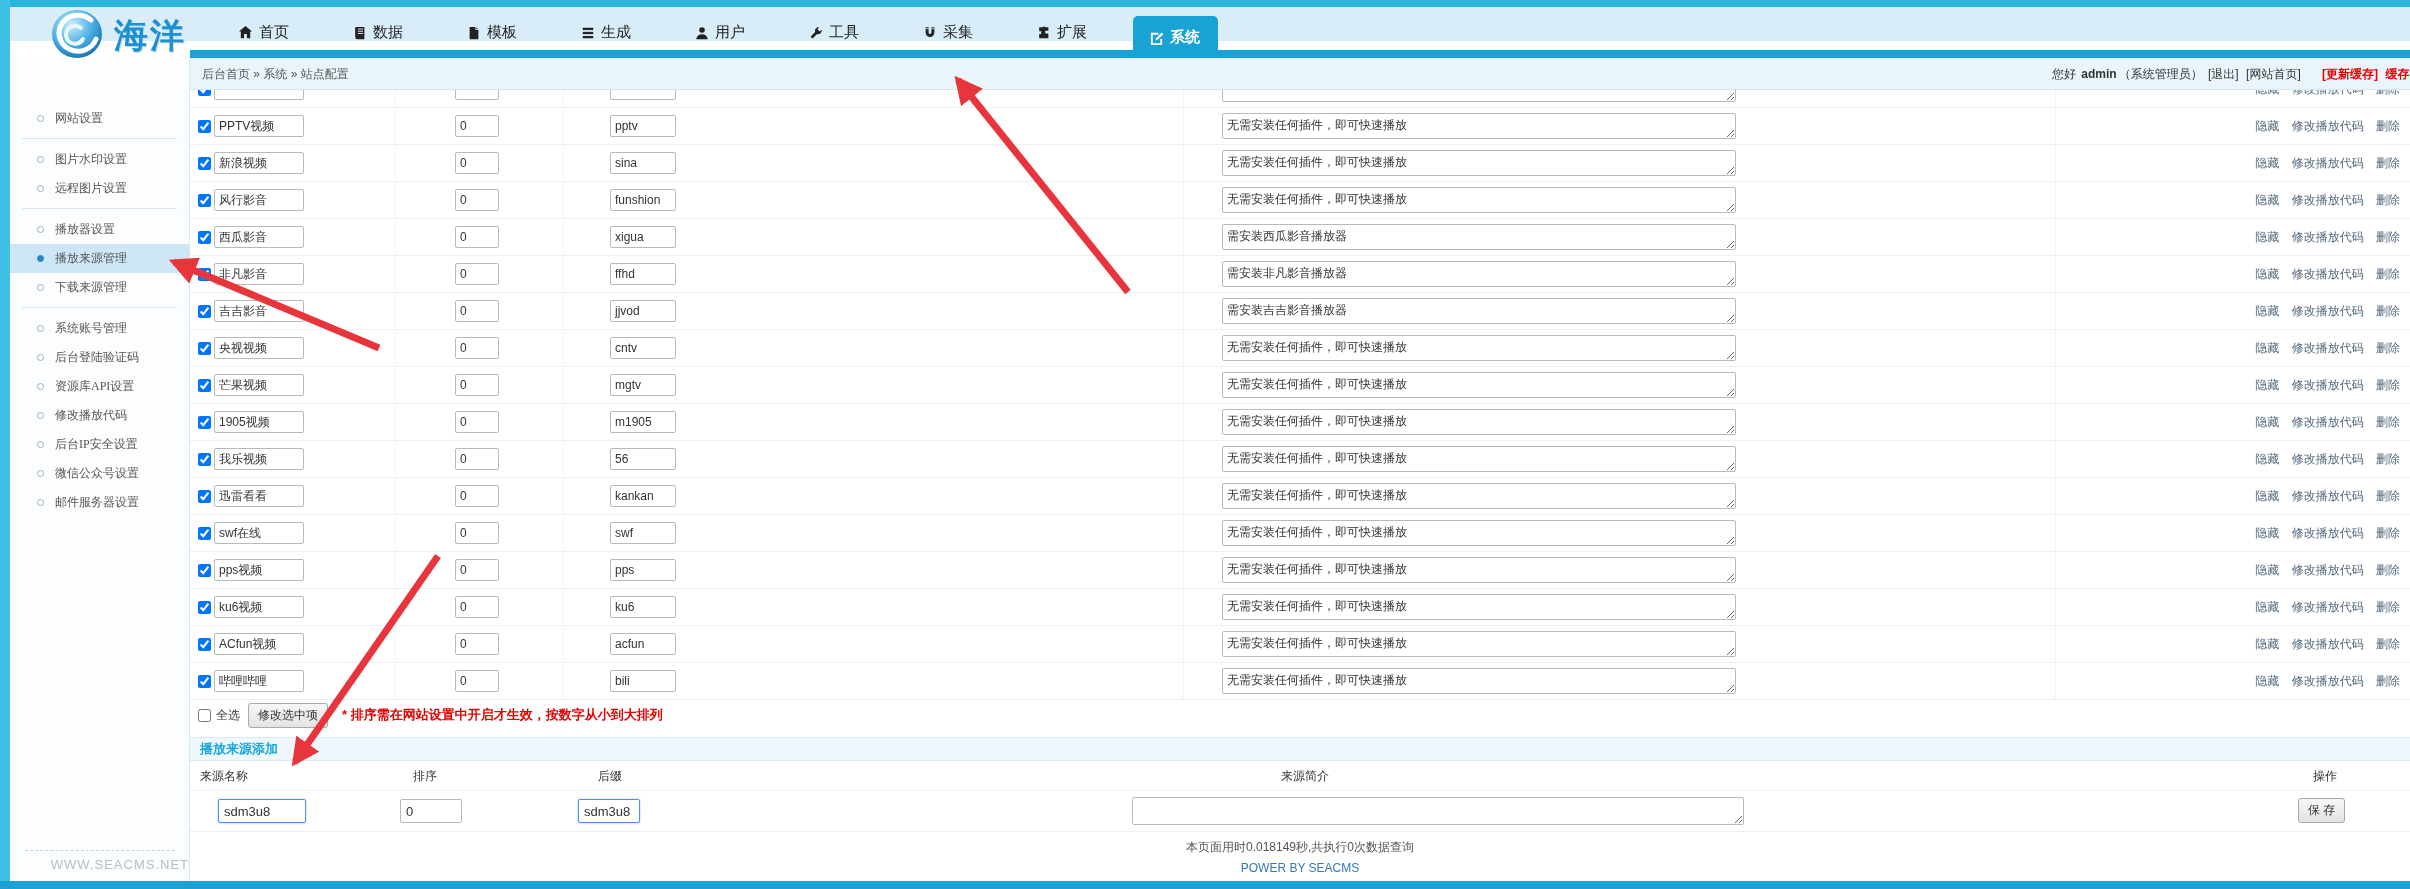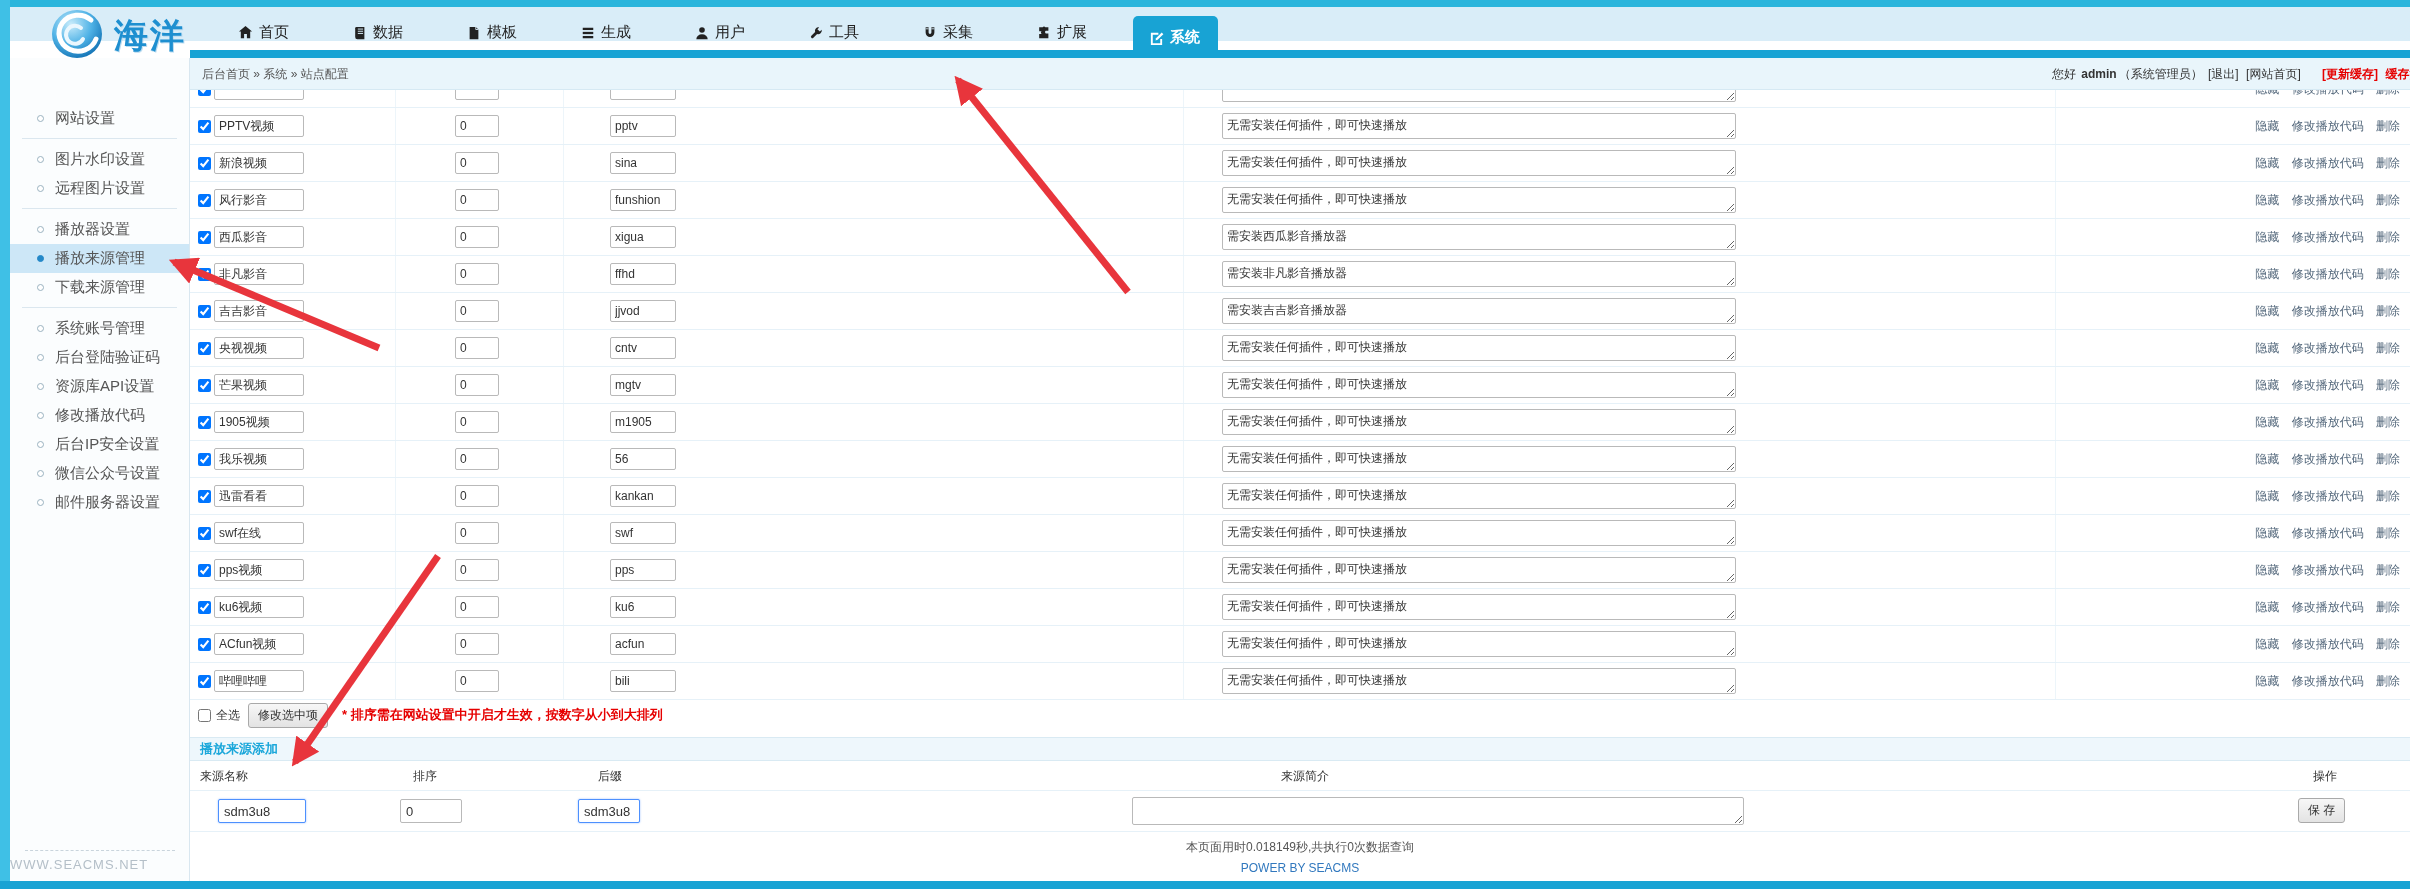--- a/index.html
+++ b/index.html
@@ -27,26 +27,26 @@
   .crumb { font-size:12px; color:#555; line-height:32px; padding-left:12px; }
   .userbar { position:absolute; left:1862px; top:0; height:32px; line-height:32px; font-size:12px; color:#333; white-space:nowrap; }
   .userbar a { color:#333; margin:0 2px; }
   .userbar b { margin:0 2px; }
   .userbar .red { color:#e60000; font-weight:bold; }
   .userbar .gap { margin-left:16px; }
 
   
   aside { position:absolute; left:10px; top:58px; width:180px; height:823px; background:#fbfdfe; border-right:1px solid #d9e7f0; }
   #side-list { list-style:none; padding-top:46px; }
-  #side-list li.side-item { height:29px; display:flex; align-items:center; gap:11px; padding-left:27px; font-size:15px; color:#555; cursor:pointer; }
+  #side-list li.side-item { height:29px; display:flex; align-items:center; gap:11px; padding-left:27px; font-size:12px; color:#555; cursor:pointer;font-family:Liberation Serif, serif; }
   .bullet { width:7px; height:7px; border:1px solid #9ab2c0; border-radius:50%; background:#fff; flex:none; }
   li.side-item.active { background:#cde7f7; color:#1a87c7; }
   li.side-item.active .bullet { background:#2488c8; border-color:#2488c8; }
   li.side-div { height:0; border-top:1px solid #dbe7ef; margin:5px 12px 6px 12px; list-style:none; }
-  .side-foot { position:absolute; bottom:8px; left:0; width:100%; text-align:left; }
+  .side-foot { position:absolute; bottom:8px; left:0; width:100%; text-align:right; }
   .side-foot .dash { width:150px; margin:0 auto; border-top:1px dashed #c9d4dc; }
   .side-foot span { display:inline-block; padding-top:6px; font-size:13px; color:#b4bfc8; letter-spacing:1px; }
 
   
   main { position:absolute; left:190px; top:90px; width:2220px; height:791px; background:#fff; overflow:hidden; }
   #rows-wrap { position:relative; overflow:hidden; }
   .colsep { position:absolute; top:0; bottom:0; width:1px; background:#edf5fa; }
   .trow { position:relative; height:37px; border-bottom:1px solid #e6f1f8; }
   .trow.partial { margin-top:-19px; }
   .rowck { position:absolute; left:8px; top:12px; width:13px; height:13px; }

